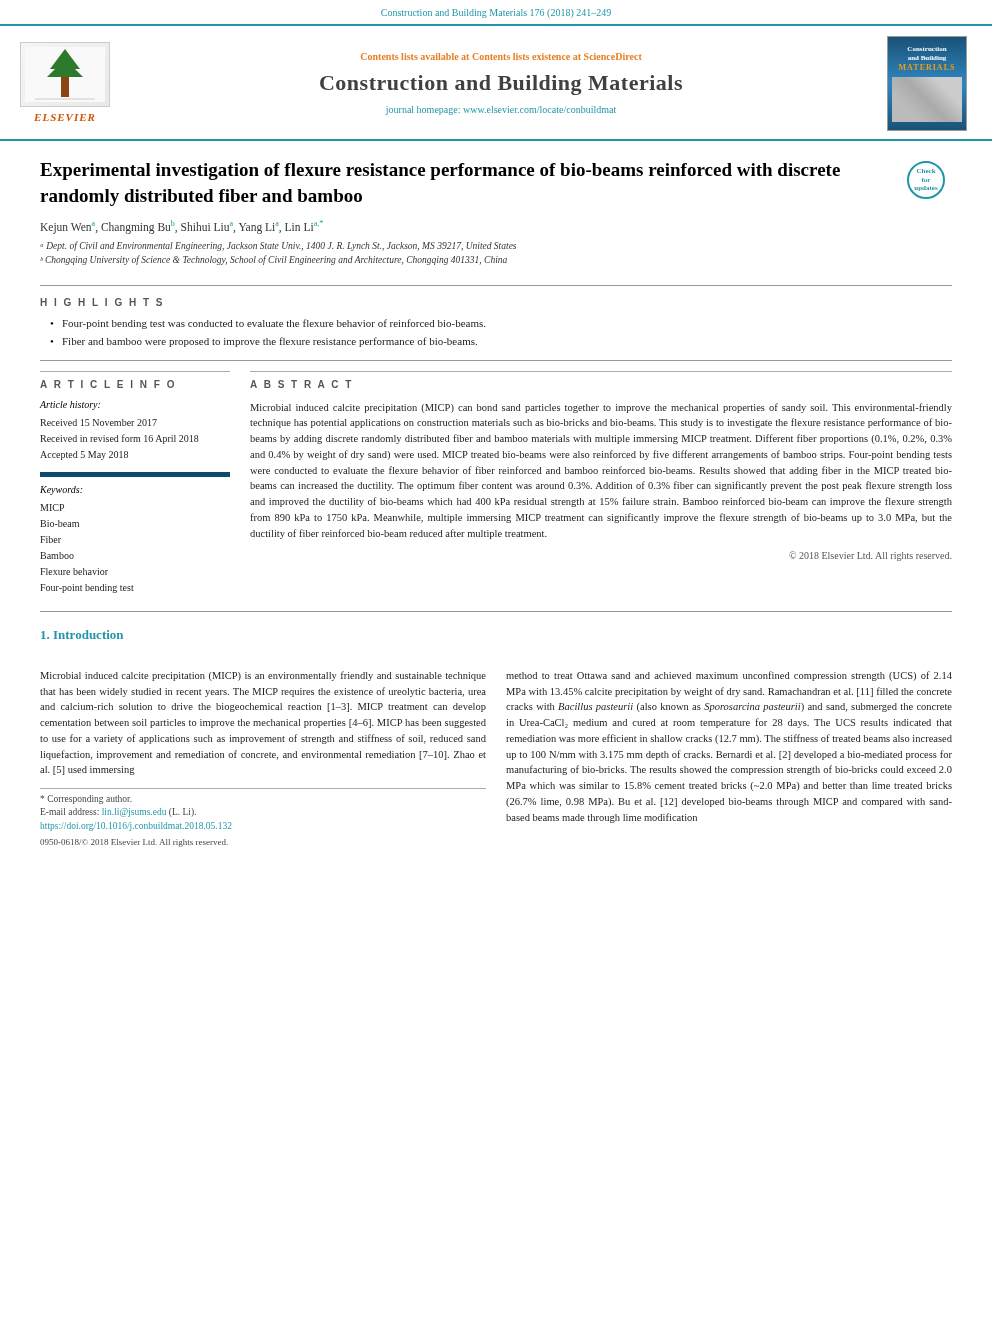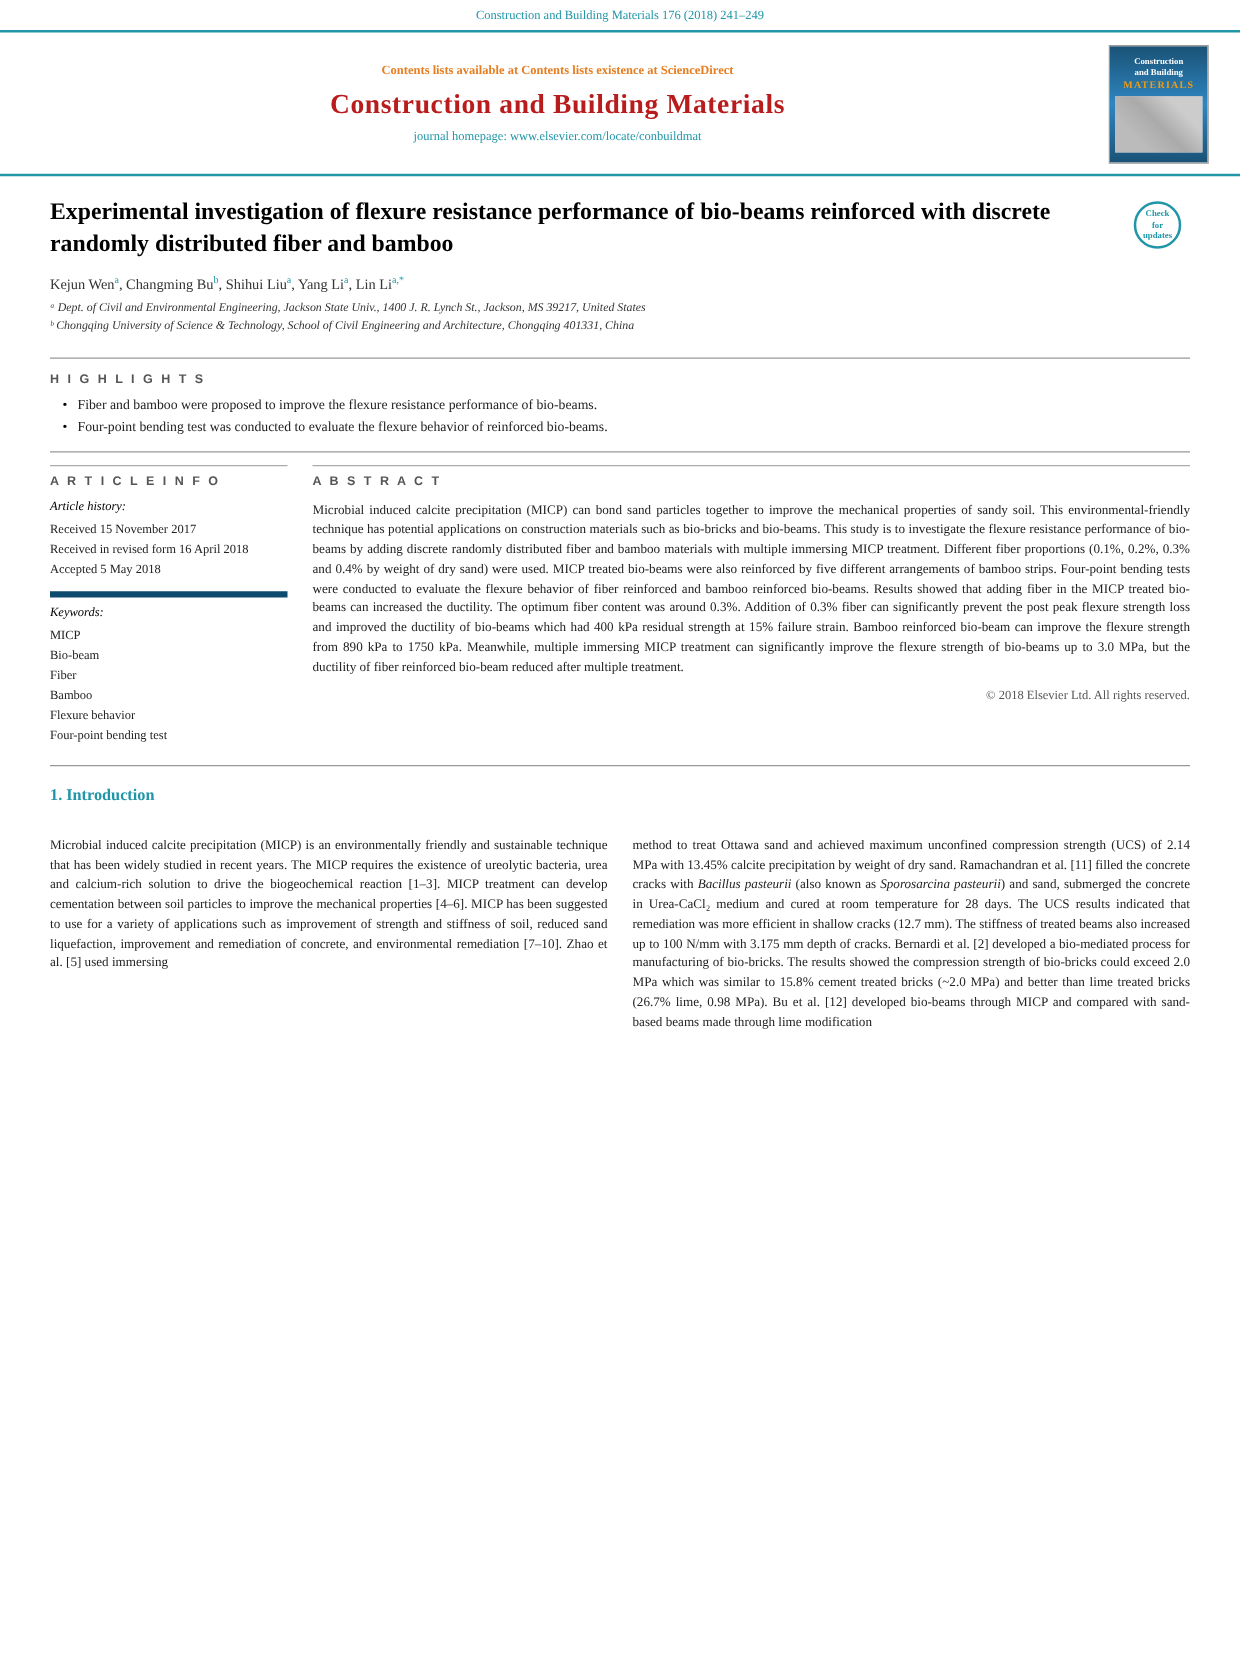--- a/index.html
+++ b/index.html
@@ -71,21 +71,21 @@
       color: #555;
       margin-bottom: 4px;
     }
     .science-direct-line span {
       color: #e67e22;
       font-weight: bold;
     }
     .journal-title-text {
       font-size: 22px;
       font-weight: bold;
-      color: #b91c1c;
+      color: #404040;
       letter-spacing: 0.5px;
       margin-bottom: 4px;
     }
     .journal-homepage {
       font-size: 10px;
       color: #555;
     }
     .journal-homepage span {
       color: #2196a8;
     }
@@ -358,20 +358,36 @@
   </style>
 </head>
 <body>
 
 <div class="top-ref-bar">
   <span>Construction and Building Materials 176 (2018) 241–249</span>
 </div>
 
 <div class="journal-header">
 
+  <div class="elsevier-logo">
+    <div class="logo-box">
+      <svg viewBox="0 0 80 55" xmlns="http://www.w3.org/2000/svg">
+
+        <rect x="0" y="0" width="80" height="55" fill="#f9f9f9"></rect>
+
+        <rect x="36" y="30" width="8" height="20" fill="#8B4513"></rect>
+
+        <polygon points="40,2 55,22 25,22" fill="#2d7a2d"></polygon>
+        <polygon points="40,12 58,30 22,30" fill="#2d7a2d"></polygon>
+
+        <line x1="10" y1="52" x2="70" y2="52" stroke="#ccc" stroke-width="1"></line>
+      </svg>
+    </div>
+    <div class="elsevier-text">ELSEVIER</div>
+  </div>
 
   <div class="journal-title-center">
     <div class="science-direct-line">
       <span>Contents lists available at </span>
       <span style="color:#e67e22; font-weight:bold; cursor:pointer;">Contents lists existence at ScienceDirect</span>
     </div>
     <div class="journal-title-text">Construction and Building Materials</div>
     <div class="journal-homepage">
       <span>journal homepage: </span>
       <span style="color:#2196a8; cursor:pointer;">www.elsevier.com/locate/conbuildmat</span>
@@ -422,22 +438,22 @@
         <span>Check<br>for<br>updates</span>
       </div>
     </div>
   </div>
 
   <div class="divider"></div>
 
   <div class="highlights-section">
     <div class="section-label">H I G H L I G H T S</div>
     <ul class="highlights-list">
+      <li>Four-point bending test was conducted to evaluate the flexure behavior of reinforced bio-beams.</li>
       <li>Fiber and bamboo were proposed to improve the flexure resistance performance of bio-beams.</li>
-      <li>Four-point bending test was conducted to evaluate the flexure behavior of reinforced bio-beams.</li>
     </ul>
   </div>
 
   <div class="divider"></div>
 
   <div class="two-col">
 
     <div class="left-col">
       <div class="article-info-box">
         <div class="info-section-label">A R T I C L E   I N F O</div>
@@ -470,20 +486,30 @@
   <div class="intro-section">
     <div class="section-heading">1. Introduction</div>
 
     <div class="intro-two-col">
 
       <div class="intro-col">
         <p>
           Microbial induced calcite precipitation (MICP) is an environmentally friendly and sustainable technique that has been widely studied in recent years. The MICP requires the existence of ureolytic bacteria, urea and calcium-rich solution to drive the biogeochemical reaction [1–3]. MICP treatment can develop cementation between soil particles to improve the mechanical properties [4–6]. MICP has been suggested to use for a variety of applications such as improvement of strength and stiffness of soil, reduced sand liquefaction, improvement and remediation of concrete, and environmental remediation [7–10]. Zhao et al. [5] used immersing
         </p>
 
+        <div class="footnote-section">
+          <div class="footnote-text">* Corresponding author.</div>
+          <div class="footnote-text">
+            E-mail address: <span class="footnote-link" style="cursor:pointer;">lin.li@jsums.edu</span> (L. Li).
+          </div>
+          <div class="footnote-text">
+            <span class="footnote-link" style="cursor:pointer;">https://doi.org/10.1016/j.conbuildmat.2018.05.132</span>
+          </div>
+          <div class="issn-line">0950-0618/© 2018 Elsevier Ltd. All rights reserved.</div>
+        </div>
       </div>
 
       <div class="intro-col">
         <p>
           method to treat Ottawa sand and achieved maximum unconfined compression strength (UCS) of 2.14 MPa with 13.45% calcite precipitation by weight of dry sand. Ramachandran et al. [11] filled the concrete cracks with <em>Bacillus pasteurii</em> (also known as <em>Sporosarcina pasteurii</em>) and sand, submerged the concrete in Urea-CaCl₂ medium and cured at room temperature for 28 days. The UCS results indicated that remediation was more efficient in shallow cracks (12.7 mm). The stiffness of treated beams also increased up to 100 N/mm with 3.175 mm depth of cracks. Bernardi et al. [2] developed a bio-mediated process for manufacturing of bio-bricks. The results showed the compression strength of bio-bricks could exceed 2.0 MPa which was similar to 15.8% cement treated bricks (~2.0 MPa) and better than lime treated bricks (26.7% lime, 0.98 MPa). Bu et al. [12] developed bio-beams through MICP and compared with sand-based beams made through lime modification
         </p>
       </div>
 
     </div>
   </div>

